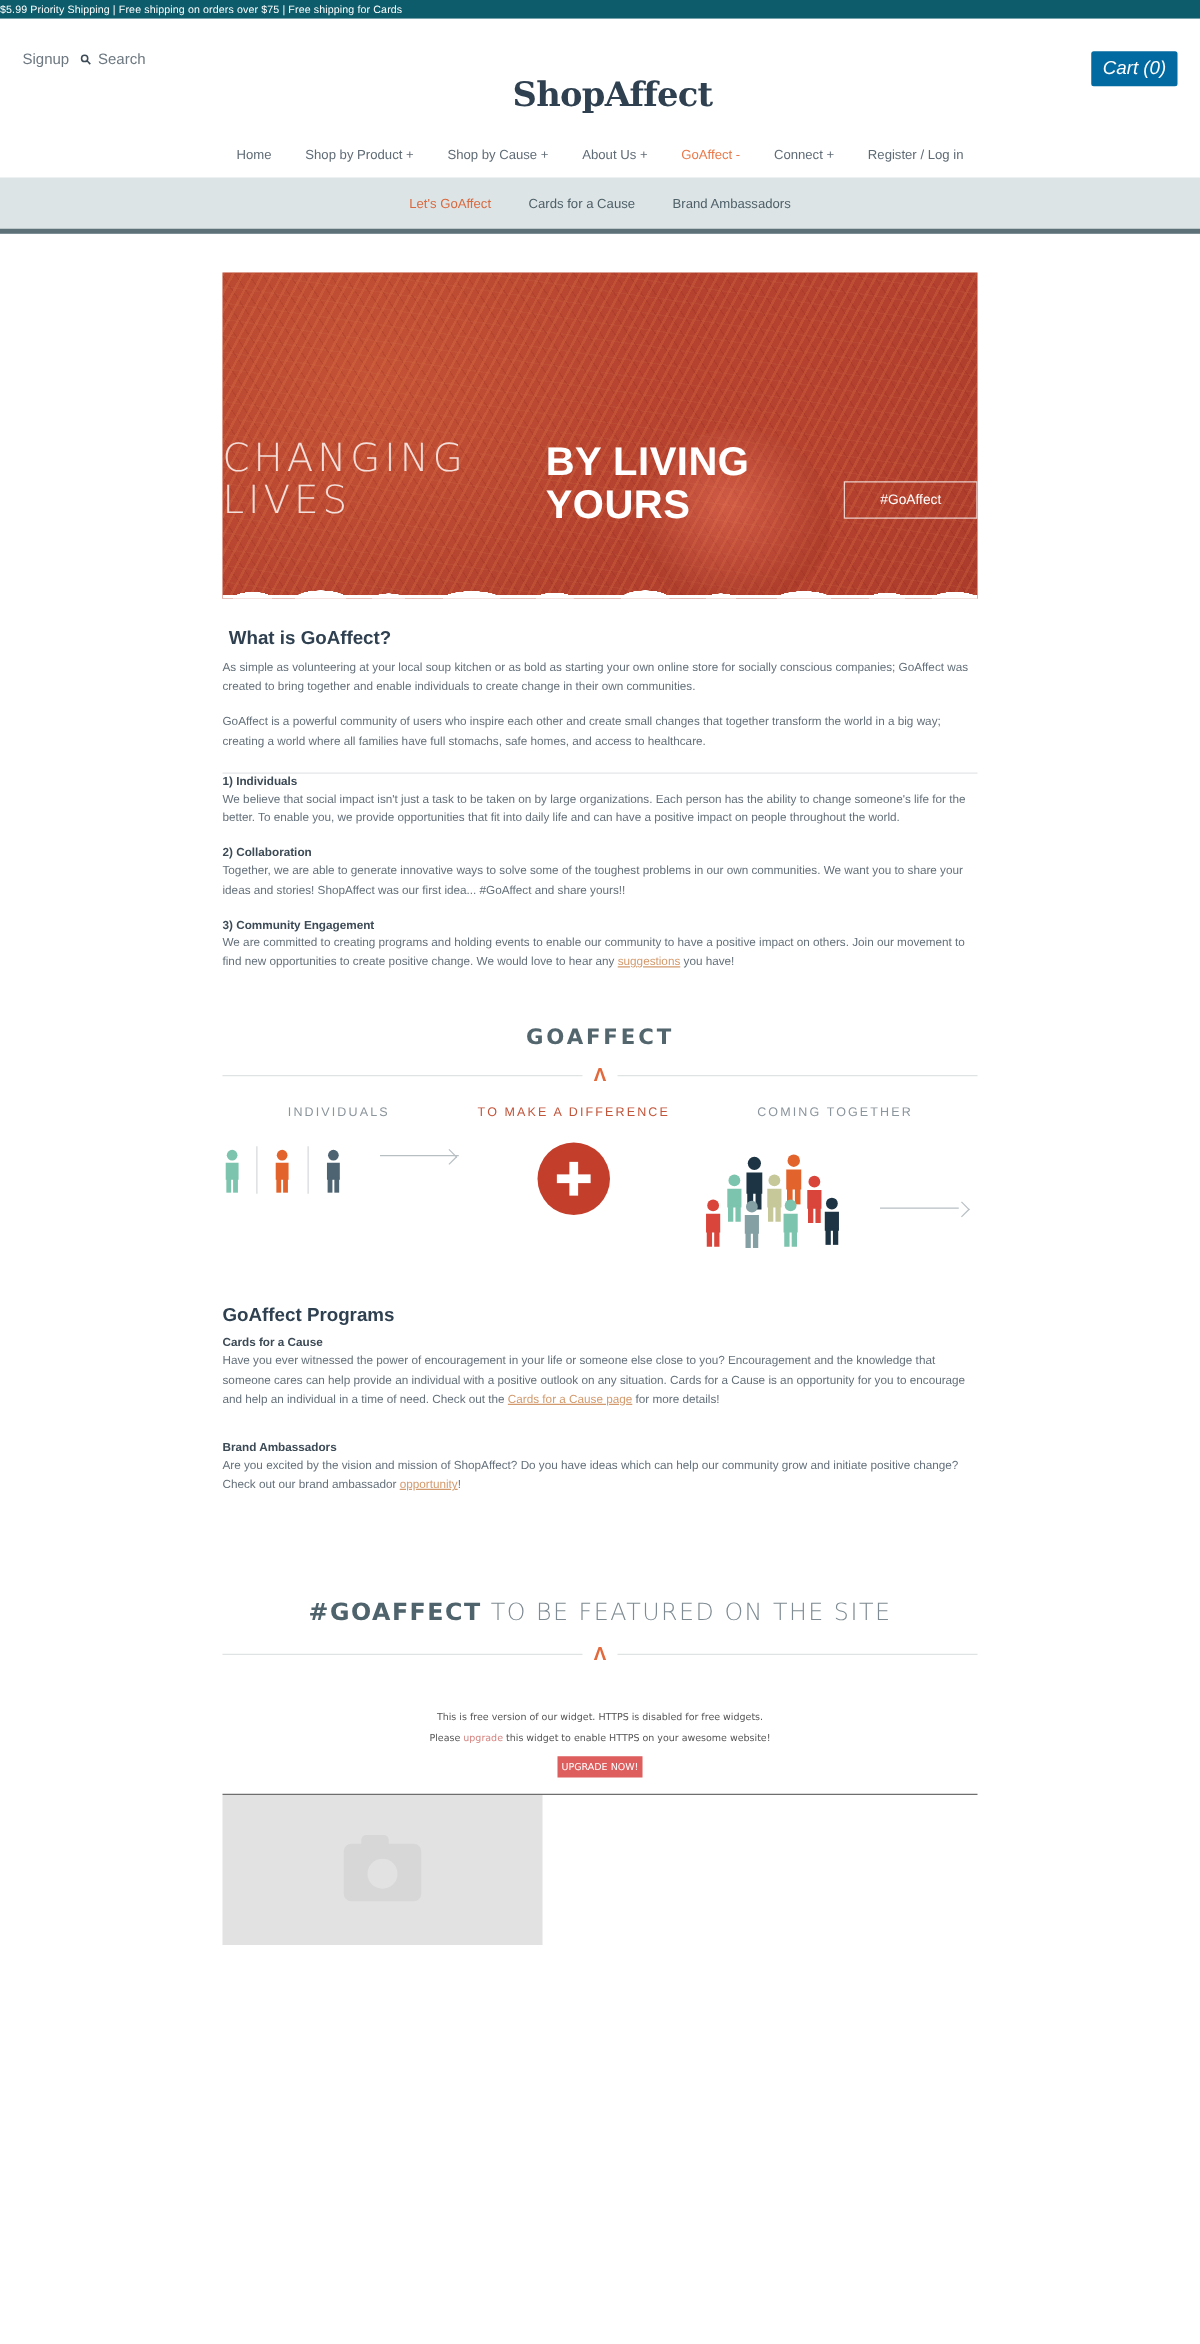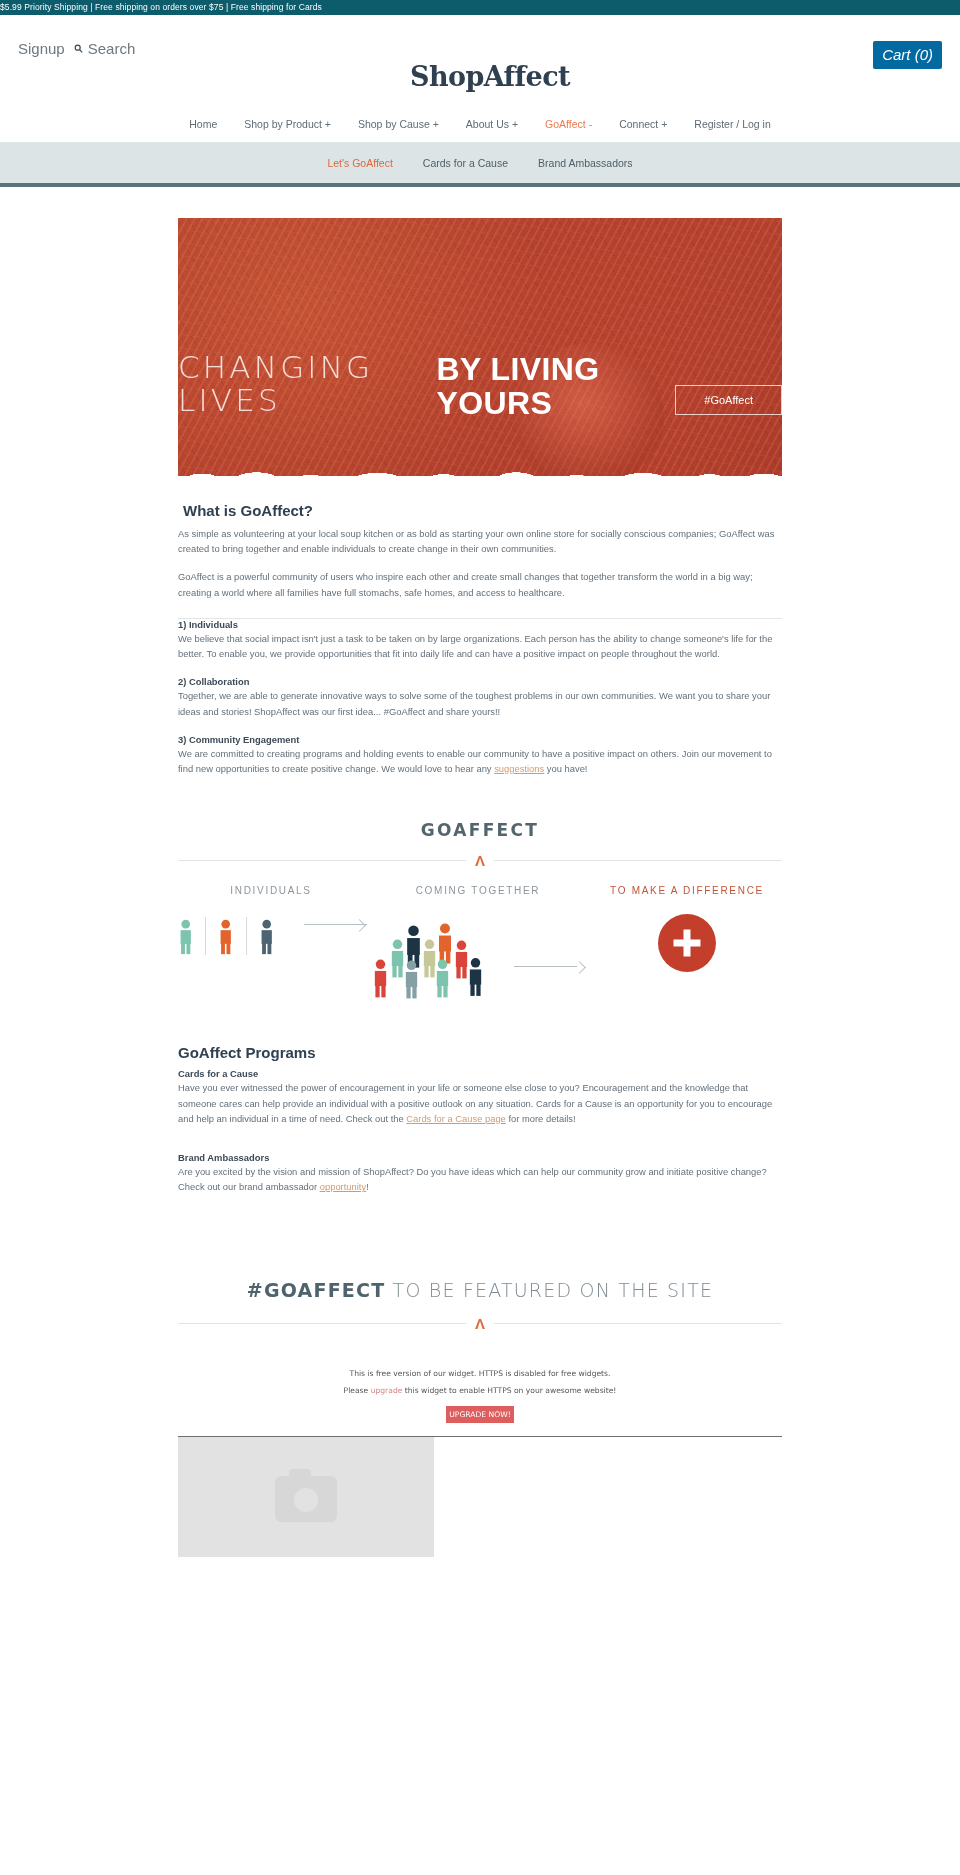--- a/index.html
+++ b/index.html
@@ -26,21 +26,21 @@
   .util-row {
     position: relative;
     height: 44px;
     background: #ffffff;
   }
   .util-left {
     position: absolute;
     left: 18px; top: 25px;
     display: flex;
     gap: 9px;
-    font-size: 15px;
+    font-size: 12px;
     color: #6d7880;
   }
   .util-left a { color: #6d7880; text-decoration: none; }
   .search-wrap { display: flex; align-items: center; gap: 5px; }
   .search-ico { width: 9px; height: 9px; display: block; }
   .cart-btn {
     position: absolute;
     right: 18px; top: 26px;
     background: #0369a1;
     color: #ffffff;
@@ -422,20 +422,25 @@
           <svg width="18" height="42" viewBox="0 0 18 42">
             <circle cx="9" cy="6" r="5" fill="#4e6472"></circle>
             <path d="M3 13h12v16H3z" fill="#4e6472"></path>
             <rect x="3.6" y="27" width="4.5" height="14" fill="#4e6472"></rect>
             <rect x="9.9" y="27" width="4.5" height="14" fill="#4e6472"></rect>
           </svg>
           <span class="arrow" style="margin-left:30px"></span>
         </div>
       </div>
 
+      <div class="info-col c3">
+        <div class="col-label red">TO MAKE A DIFFERENCE</div>
+        <div class="plus-circle"></div>
+      </div>
+
       <div class="info-col c2">
         <div class="col-label">COMING TOGETHER</div>
         <div class="fig-row">
           <span class="crowd">
             <span style="left:0px;  top:42px;"><svg width="17" height="41" viewBox="0 0 18 42">
                   <circle cx="9" cy="6" r="5" fill="#d9453a"></circle>
                   <path d="M3 13h12v16H3z" fill="#d9453a"></path>
                   <rect x="3.6" y="27" width="4.5" height="14" fill="#d9453a"></rect>
                   <rect x="9.9" y="27" width="4.5" height="14" fill="#d9453a"></rect>
                 </svg></span>
@@ -485,25 +490,20 @@
                   <circle cx="9" cy="6" r="5" fill="#1d3444"></circle>
                   <path d="M3 13h12v16H3z" fill="#1d3444"></path>
                   <rect x="3.6" y="27" width="4.5" height="14" fill="#1d3444"></rect>
                   <rect x="9.9" y="27" width="4.5" height="14" fill="#1d3444"></rect>
                 </svg></span>
           </span>
           <span class="arrow" style="margin-left:22px"></span>
         </div>
       </div>
 
-      <div class="info-col c3">
-        <div class="col-label red">TO MAKE A DIFFERENCE</div>
-        <div class="plus-circle"></div>
-      </div>
-
     </div>
   </section>
 
   <section style="margin-top:44px">
     <h2 class="sec-title" style="margin-left:0">GoAffect Programs</h2>
 
     <div class="blk">
       <h3 class="sub">Cards for a Cause</h3>
       <p class="body"><span>Have you ever witnessed the power of encouragement in your life or someone else close to you? Encouragement and the knowledge that someone cares can help provide an individual with a positive outlook on any situation. Cards for a Cause is an opportunity for you to encourage and help an individual in a time of need. Check out the </span><a class="inline" href="#">Cards for a Cause page</a><span> for more details!</span></p>
     </div>

